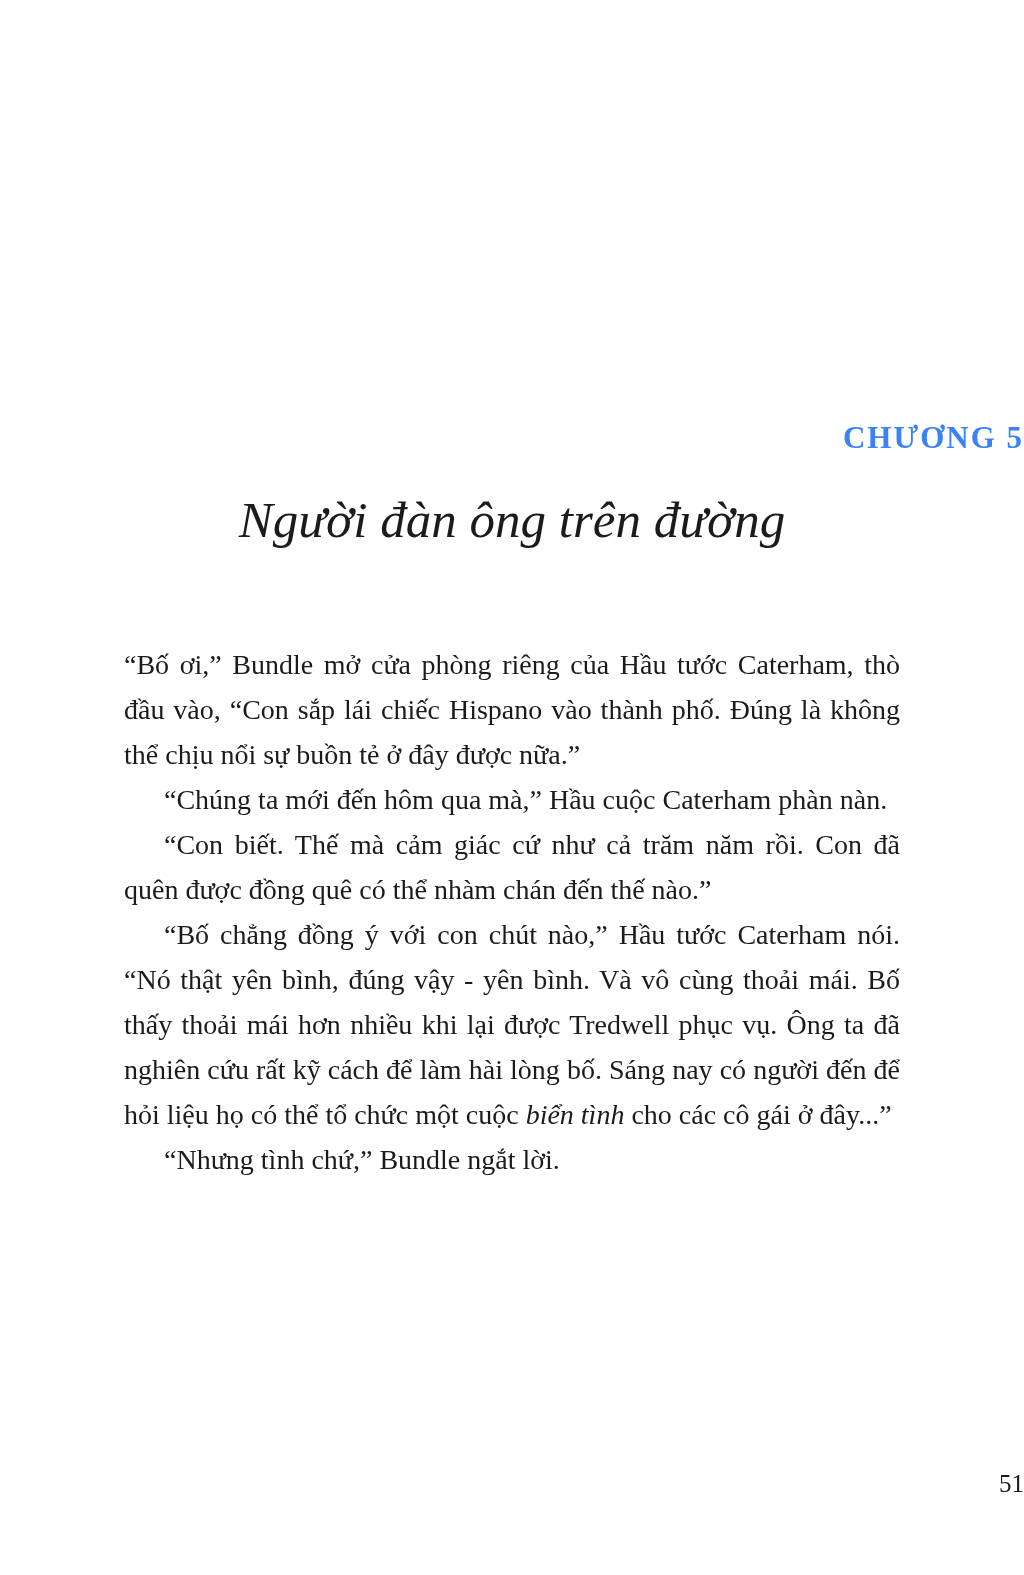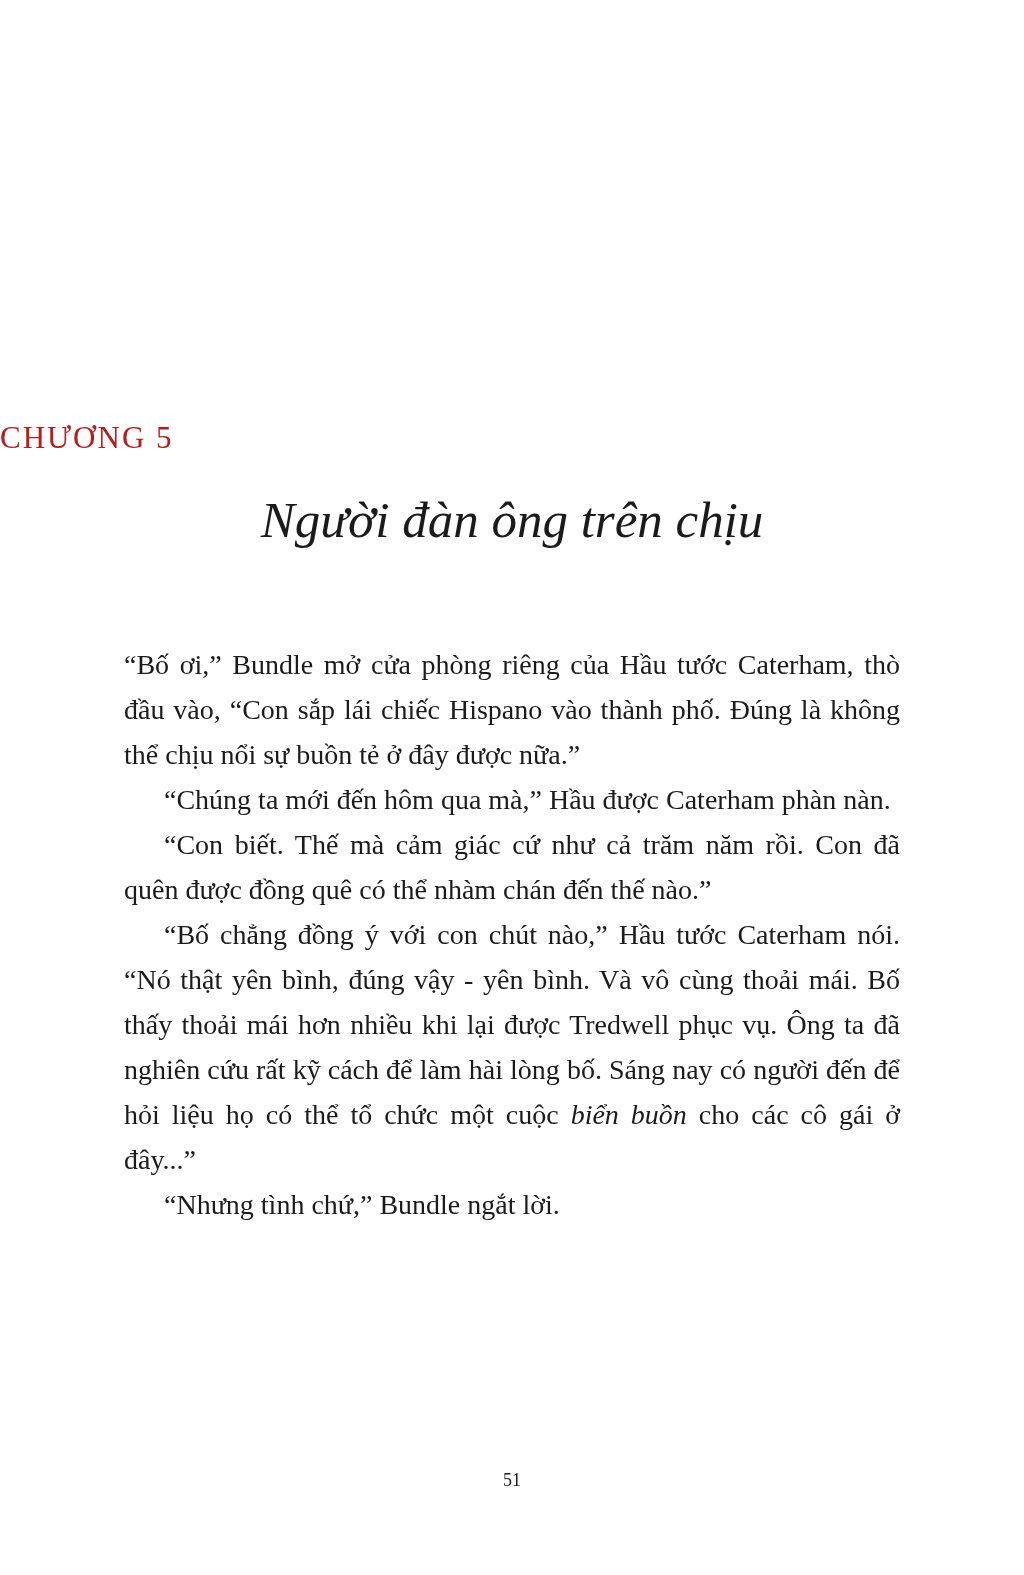--- a/index.html
+++ b/index.html
@@ -12,26 +12,26 @@
     width: 1024px;
     height: 1575px;
     background: #ffffff;
     color: #1b1b1b;
     font-family: "Liberation Serif", "DejaVu Serif", serif;
     overflow: hidden;
   }
   .chapter-label {
     margin: 0;
     padding-top: 421px;
-    text-align: left;
+    text-align: right;
     font-size: 31px;
-    font-weight: normal;
+    font-weight: bold;
     letter-spacing: 2px;
     line-height: 1.1;
-    color: #b91c1c;
+    color: #3b82f6;
   }
   .chapter-title {
     margin: 36px 0 0 0;
     text-align: center;
     font-size: 51px;
     font-style: italic;
     font-weight: normal;
     line-height: 1.15;
     color: #1b1b1b;
   }
@@ -51,42 +51,42 @@
     text-indent: 0;
   }
   .body-text em {
     font-style: italic;
   }
   .page-number {
     position: absolute;
     top: 1470px;
     left: 0;
     width: 100%;
-    text-align: center;
-    font-size: 18px;
+    text-align: right;
+    font-size: 25px;
     color: #1b1b1b;
   }
 </style>
 </head>
 <body>
 
 <div class="page">
 
   <h2 class="chapter-label">CHƯƠNG 5</h2>
 
-  <h1 class="chapter-title">Người đàn ông trên chịu</h1>
+  <h1 class="chapter-title">Người đàn ông trên đường</h1>
 
   <div class="body-text">
     <p class="first"><span>“Bố ơi,” Bundle mở cửa phòng riêng của Hầu tước Caterham, thò đầu vào, “Con sắp lái chiếc Hispano vào thành phố. Đúng là không thể chịu nổi sự buồn tẻ ở đây được nữa.”</span></p>
 
-    <p><span>“Chúng ta mới đến hôm qua mà,” Hầu được Caterham phàn nàn.</span></p>
+    <p><span>“Chúng ta mới đến hôm qua mà,” Hầu cuộc Caterham phàn nàn.</span></p>
 
     <p><span>“Con biết. Thế mà cảm giác cứ như cả trăm năm rồi. Con đã quên được đồng quê có thể nhàm chán đến thế nào.”</span></p>
 
-    <p><span>“Bố chẳng đồng ý với con chút nào,” Hầu tước Caterham nói. “Nó thật yên bình, đúng vậy - yên bình. Và vô cùng thoải mái. Bố thấy thoải mái hơn nhiều khi lại được Tredwell phục vụ. Ông ta đã nghiên cứu rất kỹ cách để làm hài lòng bố. Sáng nay có người đến để hỏi liệu họ có thể tổ chức một cuộc </span><em>biển buồn</em><span> cho các cô gái ở đây...”</span></p>
+    <p><span>“Bố chẳng đồng ý với con chút nào,” Hầu tước Caterham nói. “Nó thật yên bình, đúng vậy - yên bình. Và vô cùng thoải mái. Bố thấy thoải mái hơn nhiều khi lại được Tredwell phục vụ. Ông ta đã nghiên cứu rất kỹ cách để làm hài lòng bố. Sáng nay có người đến để hỏi liệu họ có thể tổ chức một cuộc </span><em>biển tình</em><span> cho các cô gái ở đây...”</span></p>
 
     <p><span>“Nhưng tình chứ,” Bundle ngắt lời.</span></p>
 
   </div>
 
   <div class="page-number">51</div>
 
 </div>
 
 </body></html>

